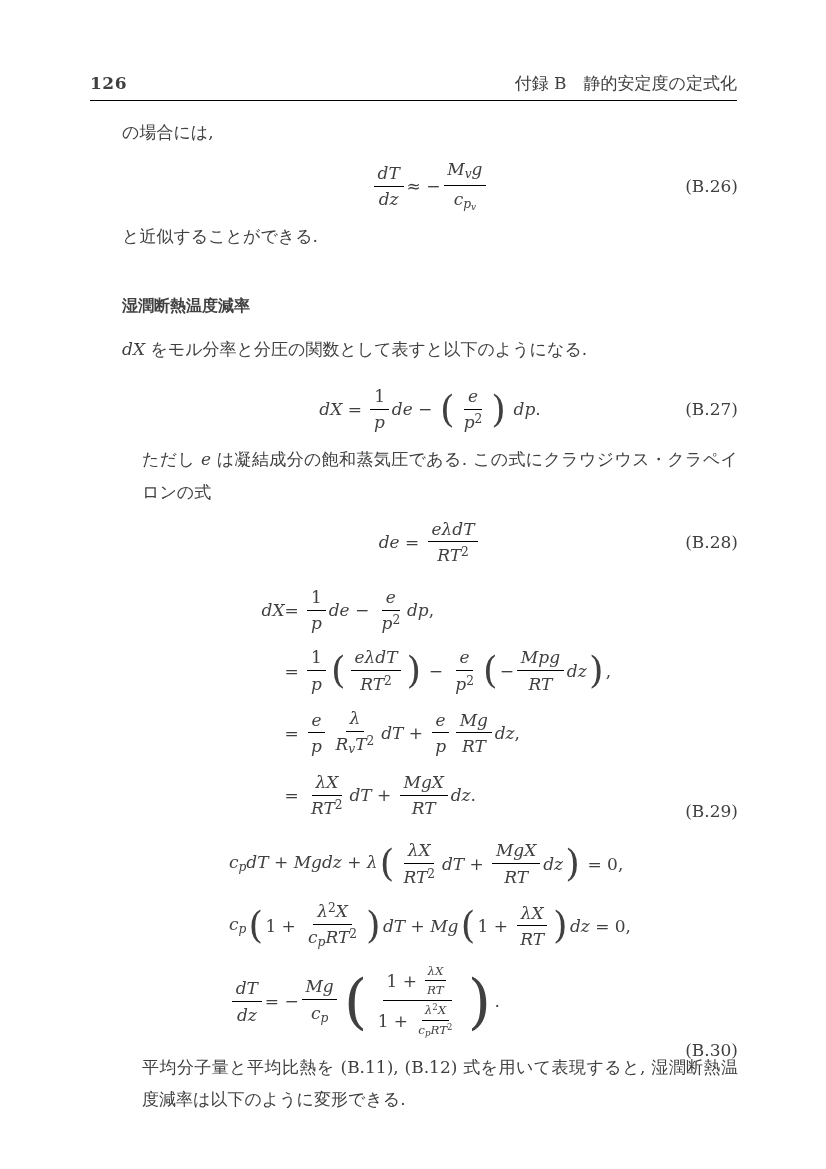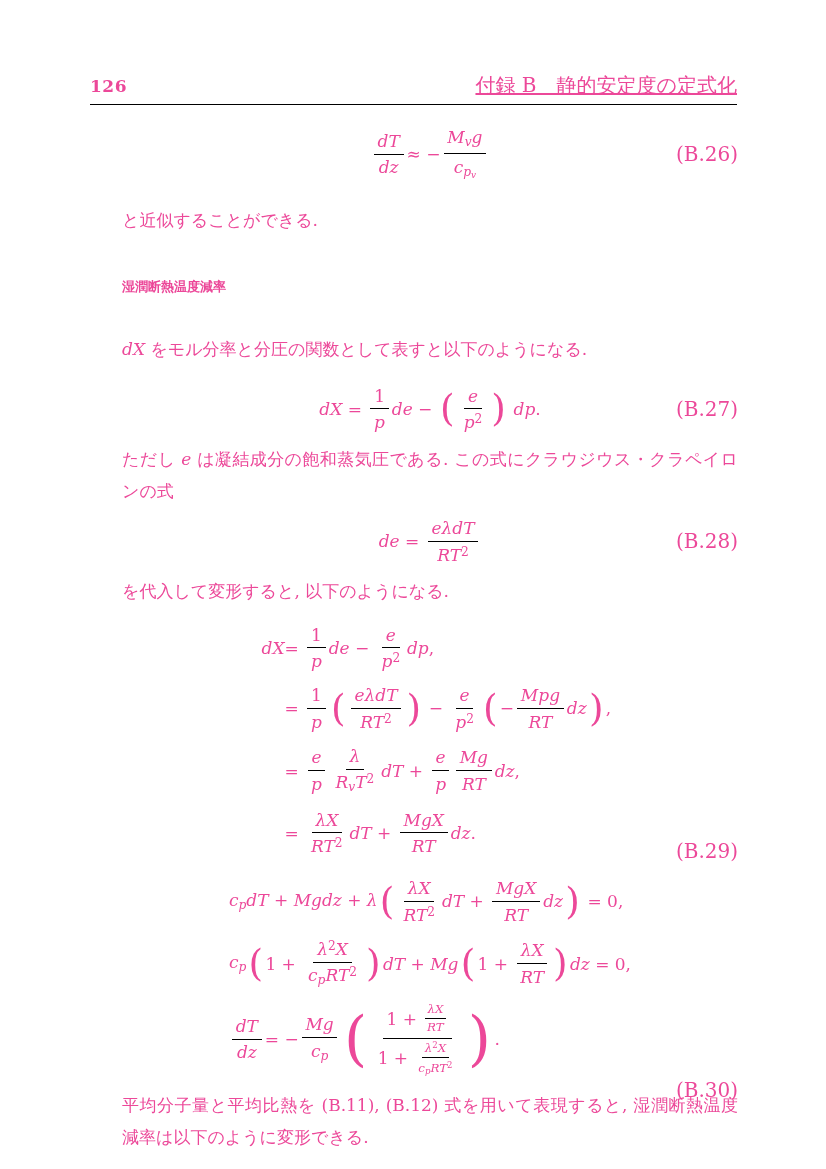--- a/index.html
+++ b/index.html
@@ -1,58 +1,58 @@
 <!DOCTYPE html>
 <html lang="ja"><head>
 <meta charset="utf-8">
 <style>
   html,body{margin:0;padding:0;background:#ffffff;}
   .page{
     position:relative;
     width:826px;height:1169px;
     background:#ffffff;
     overflow:hidden;
-    color:#ec4899;
+    color:#404040;
     font-family:"DejaVu Serif","Liberation Serif",serif;
   }
   
   .header{
     position:absolute;left:90px;right:89px;top:72px;
     display:flex;justify-content:space-between;align-items:baseline;
     border-bottom:1.3px solid #000;
     padding-bottom:5px;
   }
   .pagenum{font-size:17px;font-weight:bold;letter-spacing:0.5px;}
-  .header-title{font-size:20px;text-decoration:underline;}
+  .header-title{font-size:17px;}
   
   .content{
     position:absolute;left:122px;top:116px;width:616px;
     font-size:17px;line-height:1.9;
   }
   .para{margin:0;text-align:justify;}
-  .p2{margin-top:22px;}
+  .p2{margin-top:6px;}
   .section-heading{
     font-family:"DejaVu Sans","Liberation Sans",sans-serif;
-    font-size:13px;font-weight:bold;
-    margin:42px 0 36px 0;line-height:1.4;
-  }
-  .p4,.p5,.p6,.p7{margin-top:6px;}
+    font-size:16px;font-weight:bold;
+    margin:42px 0 16px 0;line-height:1.4;
+  }
+  .p4,.p5,.p6,.p7{margin-top:6px;margin-left:20px;}
   
   .eq{position:relative;}
   .eqline{display:flex;justify-content:center;align-items:center;min-height:56px;}
   .m26{margin:10px 0 4px;}
   .m27{margin:16px 0 6px;}
   .m28{margin:6px 0 6px;}
   .m29{margin:10px 0 6px;}
   .m30{margin:8px 0 6px;}
   .eqblock{text-align:center;}
   .eqstack{display:inline-flex;flex-direction:column;align-items:flex-start;text-align:left;}
   .eqrow{display:flex;align-items:center;margin:6px 0;}
   .eqleft{display:flex;justify-content:flex-end;align-items:center;width:2.1em;}
-  .eqnum{position:absolute;right:0;font-size:20px;line-height:1;}
+  .eqnum{position:absolute;right:0;font-size:17px;line-height:1;}
   .eqnum-mid{top:50%;transform:translateY(-50%);}
   
   .mrow{display:inline-flex;align-items:center;}
   .run{white-space:pre;line-height:1.3;}
   .run i{font-style:italic;}
   .ssub{font-size:0.72em;vertical-align:-0.28em;line-height:1;}
   .ssup{font-size:0.72em;vertical-align:0.42em;line-height:1;}
   .msm{font-size:0.7em;}
   .mfrac{
     display:inline-flex;flex-direction:column;align-items:center;
@@ -70,20 +70,21 @@
 </head>
 <body>
 
 <div class="page">
   <div class="header">
     <span class="pagenum">126</span>
     <span class="header-title">付録 B　静的安定度の定式化</span>
   </div>
 
   <div class="content">
+    <p class="para p1">の場合には,</p>
 
     <div class="eq m26 eqline">
         <span class="mrow">
           <span class="mfrac">
             <span class="mfnum">
               <span class="run"><i>dT</i></span>
             </span>
             <span class="mfden">
               <span class="run"><i>dz</i></span>
             </span>
@@ -146,21 +147,20 @@
               <span class="run"><i>eλdT</i></span>
             </span>
             <span class="mfden">
               <span class="run"><i>RT</i><span class="ssup"><span class="run">2</span></span></span>
             </span>
           </span>
         </span>
         <span class="eqnum eqnum-mid">(B.28)</span>
       </div>
 
-    <p class="para p5">を代入して変形すると, 以下のようになる.</p>
 
     <div class="eq m29 eqblock"><div class="eqstack">
           <div class="eqrow">
             <span class="eqleft">
               <span class="run"><i>dX</i></span>
             </span>
             <span class="mrow">
               <span class="run">= </span>
               <span class="mfrac">
                 <span class="mfnum">

